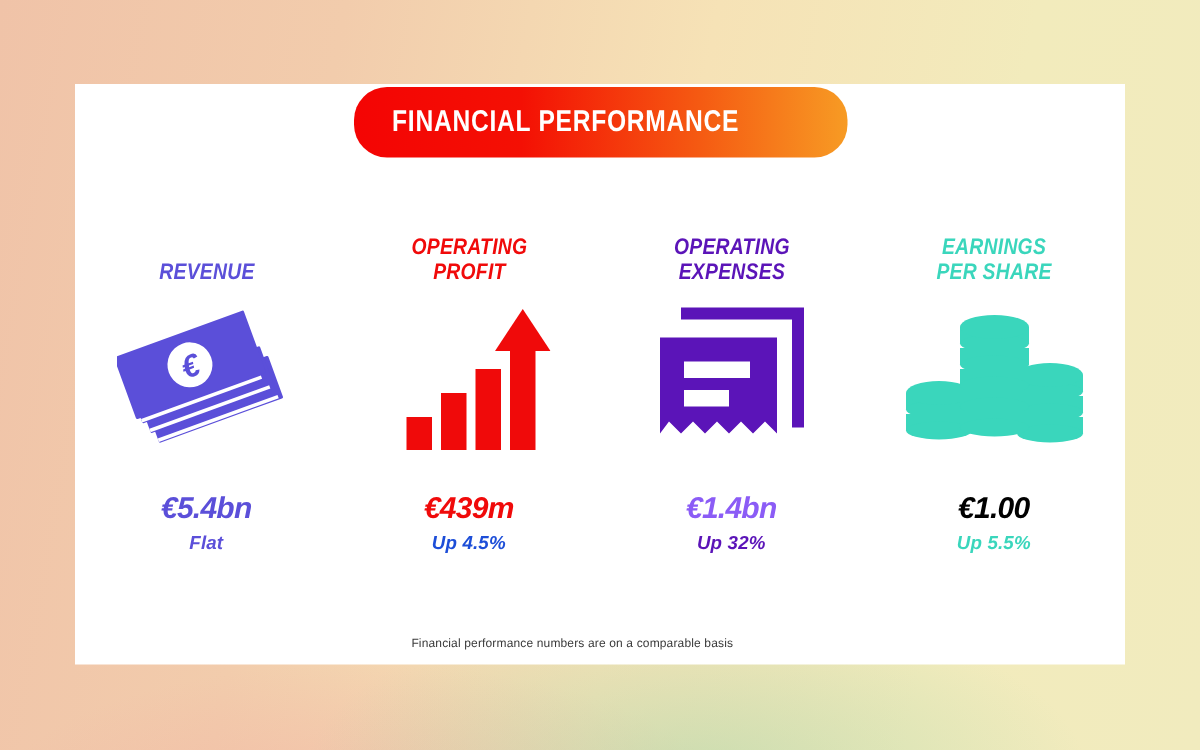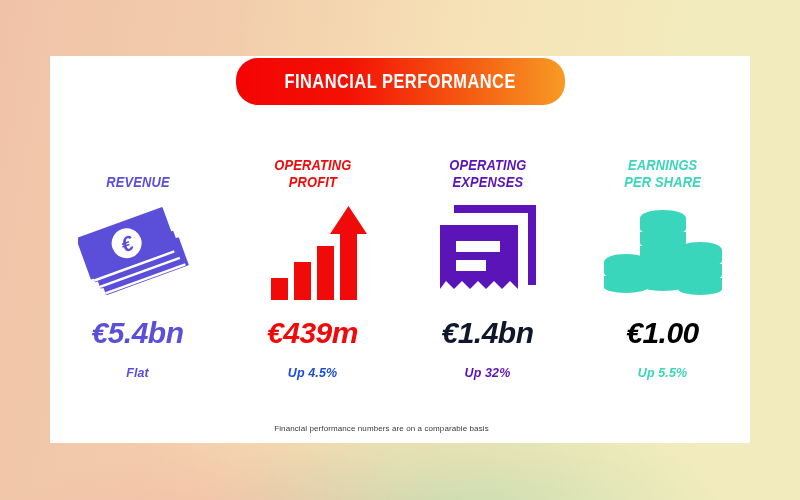--- a/index.html
+++ b/index.html
@@ -21,21 +21,21 @@
   #card {
     position:absolute; left:50px; top:56px;
     width:700px; height:387px;
     background:#FFFFFF;
   }
   
   #banner {
     position:absolute; left:186px; top:2px;
     width:329px; height:47px;
     background:linear-gradient(90deg, #F40404 0%, #F41004 34%, #F55A12 70%, #F79B24 100%);
-    display:flex; align-items:center; justify-content:center;border-radius:22px;
+    display:flex; align-items:center; justify-content:flex-start;border-radius:22px;
   }
   #banner-title {
     color:#FFFFFF;
     font-size:20px;
     font-weight:bold;
     letter-spacing:0.6px;
     transform:scaleX(0.82);
     font-stretch:condensed;
     white-space:nowrap;
   }
@@ -58,25 +58,25 @@
     letter-spacing:0.2px;
     transform:scaleX(0.86);
     text-align:center; white-space:nowrap;
   }
   .icon-wrap {
     height:108px; width:130px;
     display:flex; align-items:center; justify-content:center;
     margin-top:10px;
   }
   .col-value {
-    font-size:30px; font-weight:bold; letter-spacing:-0.5px;
-    margin-top:8px; white-space:nowrap;
+    font-size:20px; font-weight:bold; letter-spacing:-0.5px;
+    margin-top:20px; white-space:nowrap;
   }
   .col-delta {
-    font-size:12.5px; font-weight:bold; margin-top:16px;
+    font-size:12.5px; font-weight:bold; margin-top:4px;
     letter-spacing:0.1px; white-space:nowrap;
   }
   
   #footnote {
     position:absolute; left:0; top:368px; width:663px;
     text-align:center;
     font-size:8px; color:#3A3A3A; letter-spacing:0.1px;
   }
 </style>
 </head>
@@ -143,21 +143,21 @@
         <span>EXPENSES</span>
       </div>
       <div class="icon-wrap">
         <svg width="112" height="102" viewBox="0 0 112 102" aria-hidden="true">
           <path d="M22 6 H100 V82" fill="none" stroke="#5B14B8" stroke-width="8"></path>
           <path d="M8 22 H86 V86 L78 78 L70 86 L62 78 L54 86 L46 78 L38 86 L30 78 L22 86 L14 78 L8 86 Z" fill="#5B14B8"></path>
           <rect x="24" y="38" width="44" height="11" fill="#FFFFFF"></rect>
           <rect x="24" y="57" width="30" height="11" fill="#FFFFFF"></rect>
         </svg>
       </div>
-      <div class="col-value" style="color:#0f172a">€1.4bn</div>
+      <div class="col-value" style="color:#8b5cf6">€1.4bn</div>
       <div class="col-delta" style="color:#5B14B8">Up 32%</div>
     </div>
 
     <div class="col">
       <div class="col-label" style="color:#3AD6BC">
         <span>EARNINGS</span>
         <span>PER SHARE</span>
       </div>
       <div class="icon-wrap">
         <svg width="126" height="100" viewBox="0 0 126 100" aria-hidden="true">

